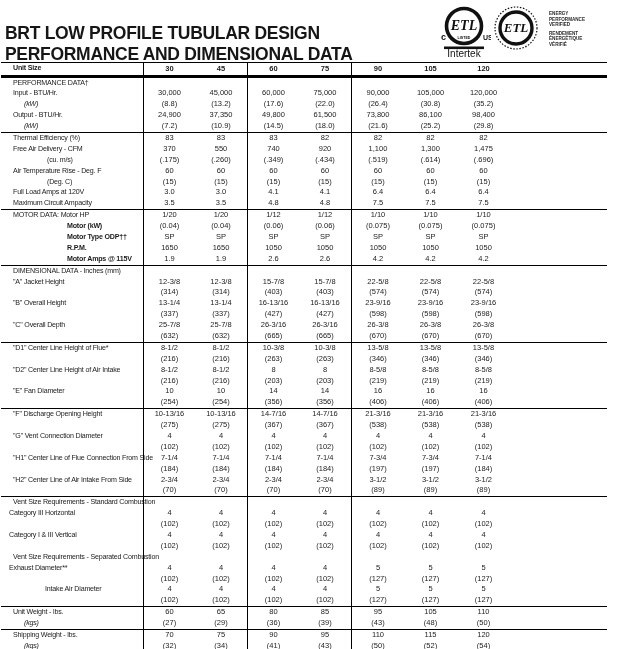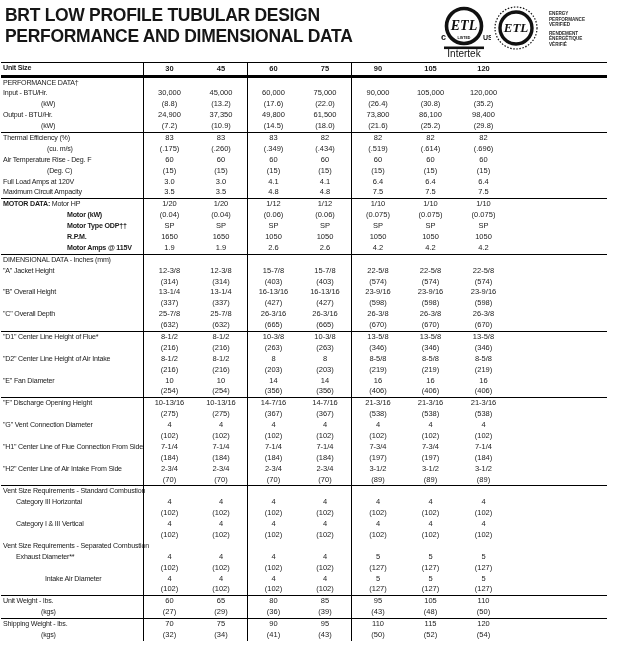--- a/index.html
+++ b/index.html
@@ -3,47 +3,47 @@
 <meta charset="utf-8">
 <style>
   html,body{margin:0;padding:0;}
   body{
     width:619px;height:649px;background:#ffffff;overflow:hidden;
     font-family:"Liberation Sans","DejaVu Sans",sans-serif;color:#1b1b1b;
     position:relative;
   }
   
   .hdr{position:absolute;left:0;top:0;width:619px;height:58px;}
-  .title{position:absolute;left:5px;top:5px;font-weight:bold;font-size:17.5px;
+  .title{position:absolute;left:5px;top:23px;font-weight:bold;font-size:17.5px;
          letter-spacing:-0.3px;line-height:21px;color:#161616;}
   .logo{position:absolute;top:4px;}
   .logo svg{display:block;}
   .etl-listed{left:437px;}
   .etl-verified{left:492px;}
   .ver-text{position:absolute;left:549px;top:11px;font-size:4.6px;font-weight:bold;
             line-height:5.6px;color:#2a2a2a;letter-spacing:0;}
   .ver-text .gap{height:3px;}
   
   .tbl{position:absolute;left:1px;top:62px;width:606px;font-size:7.5px;color:#1b1b1b;}
   .row{display:grid;grid-template-columns:142px 52px 52px 52px 52px 53px 53px 53px 1fr;
        height:10.9px;line-height:10.9px;align-items:center;}
   .row.hrow{border-top:1px solid #000;border-bottom:2px solid #000;height:11.5px;line-height:11.5px;font-weight:bold;}
   .row.rule{border-top:1.5px solid #000;}
   .row.bold .c-label{font-weight:normal;}
   .c-label{white-space:nowrap;overflow:visible;font-size:7.1px;letter-spacing:-0.2px;}
   .c-val{text-align:center;white-space:nowrap;}
   .c-val.bl{border-left:1px solid #000;height:100%;}
   .c-fill{height:100%;}
-  .ind-0{padding-left:2px;}
-  .ind-1{padding-left:40px;}
+  .ind-0{padding-left:12px;}
+  .ind-1{padding-left:23px;font-style:italic;}
   .ind-2{padding-left:46px;}
   .ind-3{padding-left:66px;font-weight:bold;}
-  .ind-4{padding-left:15px;}
+  .ind-4{padding-left:8px;}
   .ind-5{padding-left:44px;}
-  b.pfx{font-weight:bold;}
+  b.pfx{font-weight:normal;}
 </style>
 </head>
 <body>
 
 <div class="hdr">
   <div class="title">
     <div>BRT LOW PROFILE TUBULAR DESIGN</div>
     <div>PERFORMANCE AND DIMENSIONAL DATA</div>
   </div>
 
@@ -150,20 +150,31 @@
       <div class="c-val bl">83</div>
       <div class="c-val">83</div>
       <div class="c-val bl">83</div>
       <div class="c-val">82</div>
       <div class="c-val bl">82</div>
       <div class="c-val">82</div>
       <div class="c-val">82</div>
       <div class="c-fill"></div>
     </div>
     <div class="row">
+      <div class="c-label ind-0">Free Air Delivery - CFM</div>
+      <div class="c-val bl">370</div>
+      <div class="c-val">550</div>
+      <div class="c-val bl">740</div>
+      <div class="c-val">920</div>
+      <div class="c-val bl">1,100</div>
+      <div class="c-val">1,300</div>
+      <div class="c-val">1,475</div>
+      <div class="c-fill"></div>
+    </div>
+    <div class="row">
       <div class="c-label ind-2">(cu. m/s)</div>
       <div class="c-val bl">(.175)</div>
       <div class="c-val">(.260)</div>
       <div class="c-val bl">(.349)</div>
       <div class="c-val">(.434)</div>
       <div class="c-val bl">(.519)</div>
       <div class="c-val">(.614)</div>
       <div class="c-val">(.696)</div>
       <div class="c-fill"></div>
     </div>

